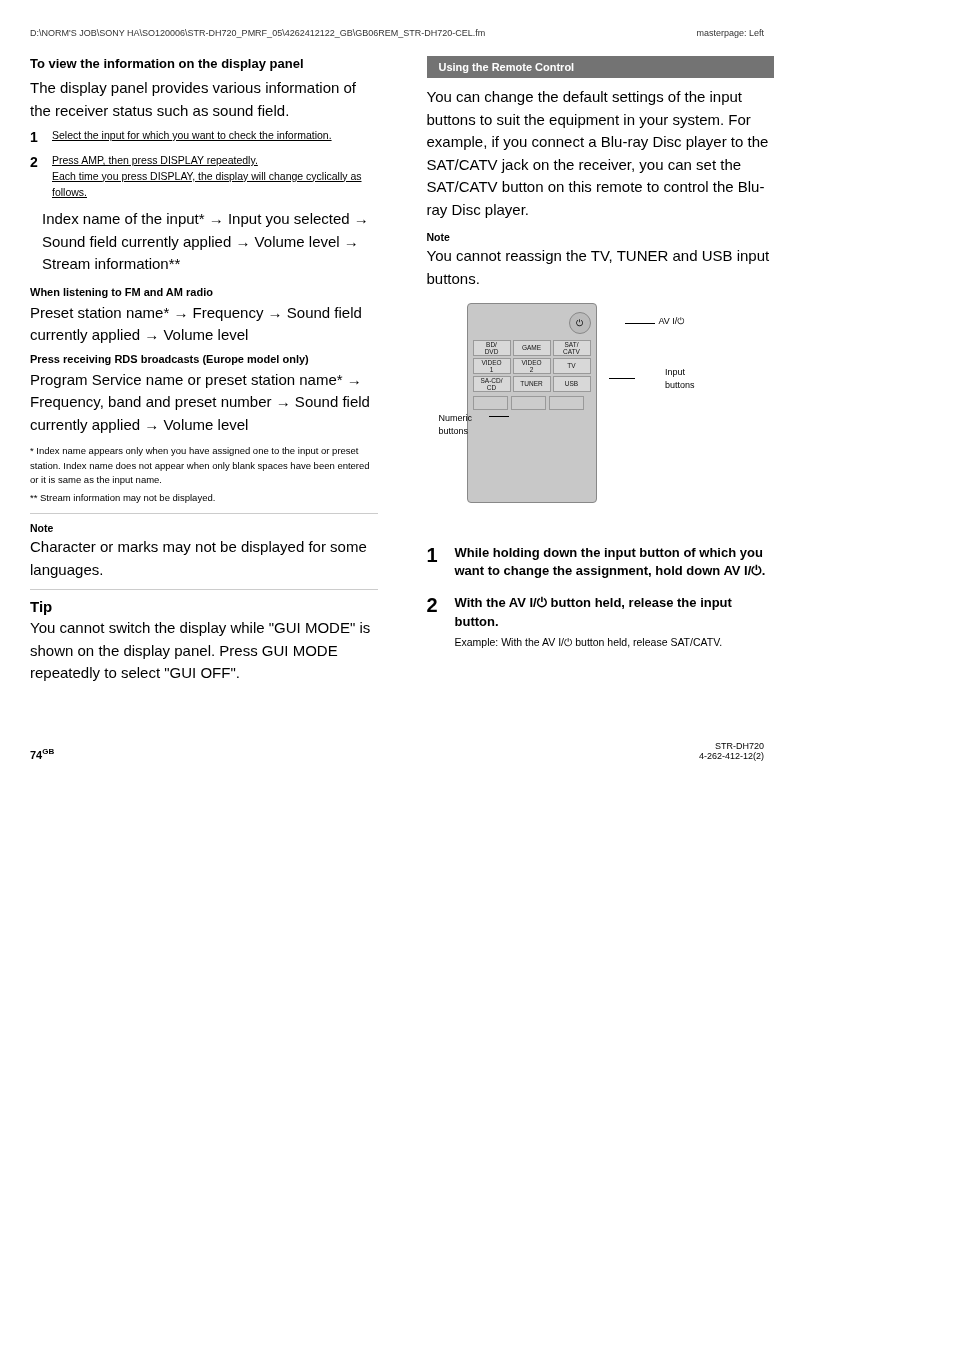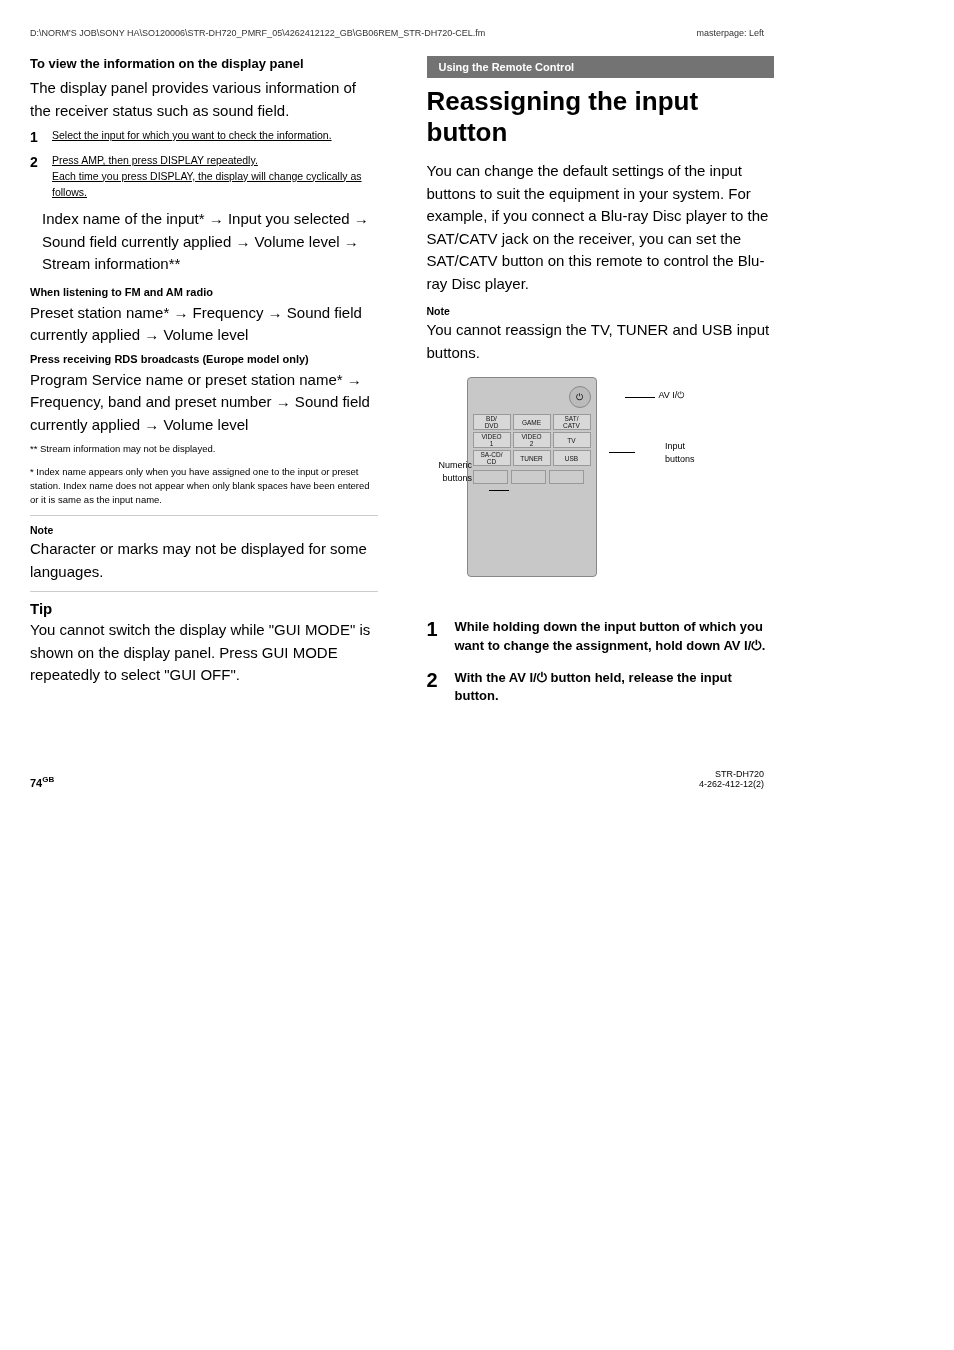--- a/index.html
+++ b/index.html
@@ -290,40 +290,36 @@
       </div>
 
       <p class="body-text indent" style="margin-top:6px; margin-bottom:10px;">Index name of the input* → Input you selected → Sound field currently applied → Volume level → Stream information**</p>
 
       <h3 class="sub-heading">When listening to FM and AM radio</h3>
       <p class="body-text">Preset station name* → Frequency → Sound field currently applied → Volume level</p>
 
       <h3 class="sub-heading">Press receiving RDS broadcasts (Europe model only)</h3>
       <p class="body-text">Program Service name or preset station name* → Frequency, band and preset number → Sound field currently applied → Volume level</p>
 
+      <p class="small-text" style="margin-top:8px; margin-bottom:4px; line-height:1.5;">* Index name appears only when you have assigned one to the input or preset station. Index name does not appear when only blank spaces have been entered or it is same as the input name.</p>
       <p class="small-text" style="margin-bottom:8px; line-height:1.5;">** Stream information may not be displayed.</p>
-      <p class="small-text" style="margin-top:8px; margin-bottom:4px; line-height:1.5;">* Index name appears only when you have assigned one to the input or preset station. Index name does not appear when only blank spaces have been entered or it is same as the input name.</p>
 
       <hr class="divider-line">
       <p class="note-heading">Note</p>
       <p class="body-text">Character or marks may not be displayed for some languages.</p>
 
       <hr class="divider-line">
       <p class="tip-heading">Tip</p>
       <p class="body-text">You cannot switch the display while "GUI MODE" is shown on the display panel. Press GUI MODE repeatedly to select "GUI OFF".</p>
     </div>
 
     <div class="right-column">
       <div class="using-remote-banner">
         <span>Using the Remote Control</span>
       </div>
-      <div class="big-heading">
-        <span>Reassigning the input</span><br>
-        <span>button</span>
-      </div>
       <p class="body-text">You can change the default settings of the input buttons to suit the equipment in your system. For example, if you connect a Blu-ray Disc player to the SAT/CATV jack on the receiver, you can set the SAT/CATV button on this remote to control the Blu-ray Disc player.</p>
 
       <p class="note-heading" style="margin-top:10px;">Note</p>
       <p class="body-text">You cannot reassign the TV, TUNER and USB input buttons.</p>
 
       
       <div class="diagram-wrapper">
         <div class="remote-body">
 
           <div class="av-power-row">
@@ -356,38 +352,41 @@
         <div class="label-av">
           <span>AV I/⏻</span>
         </div>
         <div class="line-av"></div>
 
         <div class="label-input" style="top:68px; line-height:1.4;">
           Input<br>buttons
         </div>
         <div class="line-input" style="top:80px; right:62px;"></div>
 
-        <div class="label-numeric" style="top:87px; line-height:1.4;text-align:right;">
+        <div class="label-numeric" style="top:114px; line-height:1.4;">
           Numeric<br>buttons
         </div>
         <div class="line-numeric" style="top:118px; left:52px;"></div>
       </div>
 
       
       <div class="right-step-row">
         <div class="right-step-num-col">1</div>
         <div class="right-step-text-col">
           <div class="main-step">While holding down the input button of which you want to change the assignment, hold down AV I/⏻.</div>
         </div>
       </div>
 
       <div class="right-step-row">
         <div class="right-step-num-col">2</div>
         <div class="right-step-text-col">
           <div class="main-step">With the AV I/⏻ button held, release the input button.</div>
+          <div class="step-example">
+            <span>Example: With the AV I/⏻ button held, release SAT/CATV.</span>
+          </div>
         </div>
       </div>
     </div>
   </div>
 
   <div class="page-footer">
     <div class="page-number">
       <span>74</span><sup>GB</sup>
     </div>
     <div class="footer-right">

